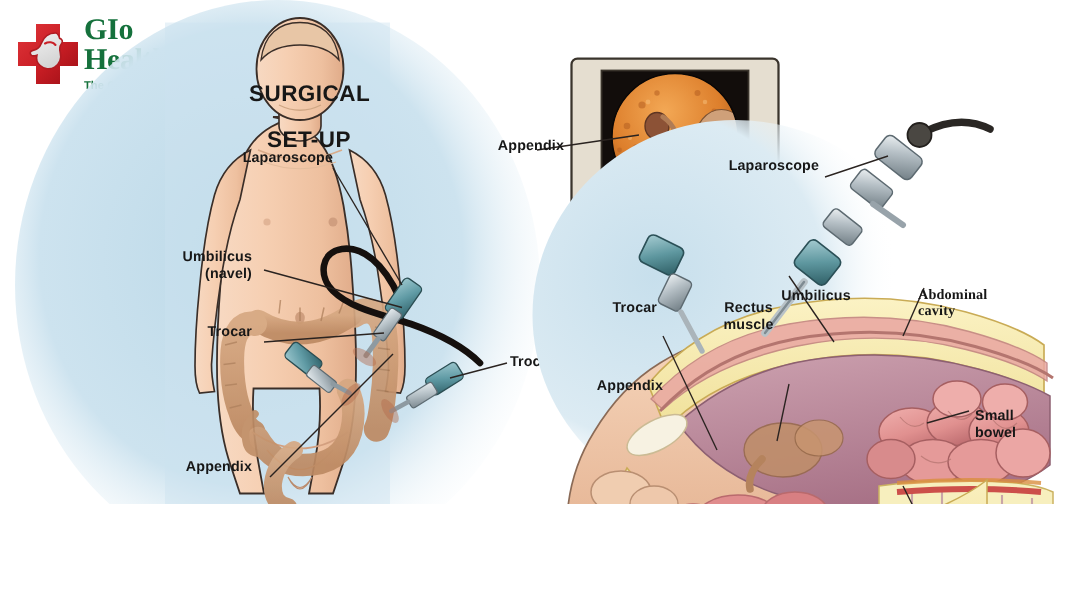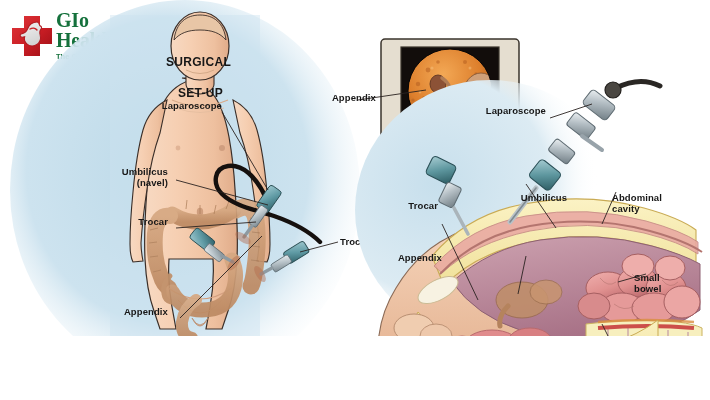--- a/index.html
+++ b/index.html
@@ -76,21 +76,21 @@
   .lbl {
     position: absolute;
     color: #171717;
     font-size: 9.5px;
     font-weight: 700;
     line-height: 11px;
     white-space: pre;
     letter-spacing: 0.1px;
   }
   .lbl.big {
-    font-size: 12px;
+    font-size: 15px;
     line-height: 15px;
     letter-spacing: 0.3px;
   }
   .lbl.r { text-align: right; }
   .lbl.c { text-align: center; }
 
   svg { display: block; overflow: visible; }
 </style>
 </head>
 <body>
@@ -487,22 +487,24 @@
         <path d="M232 164 L246 132"></path>
         <path d="M72 164 L108 240"></path>
         <path d="M156 196 L148 234"></path>
         <path d="M248 222 L276 214"></path>
         <path d="M232 264 L246 292"></path>
       </g>
     </svg>
 
     <div class="lbl r" style="left:76px; top:45px; width:100px;">Laparoscope</div>
     <div class="lbl c" style="left:134px; top:132px; width:80px;">Umbilicus</div>
-    <div class="lbl" style="left:242px; top:132px; width:76px;">Abdominal
+    <div class="lbl" style="left:242px; top:132px; width:76px;font-family:Liberation Serif, serif;">Abdominal
 cavity</div>
     <div class="lbl r" style="left:6px; top:140px; width:62px;">Trocar</div>
+    <div class="lbl c" style="left:100px; top:140px; width:58px;">Rectus
+muscle</div>
     <div class="lbl r" style="left:-6px; top:192px; width:78px;">Appendix</div>
-    <div class="lbl" style="left:264px; top:212px; width:60px;">Small
+    <div class="lbl" style="left:280px; top:212px; width:60px;">Small
 bowel</div>
     <div class="lbl" style="left:196px; top:300px;">Aorta</div>
   </div>
 
 </div>
 
 </body></html>

